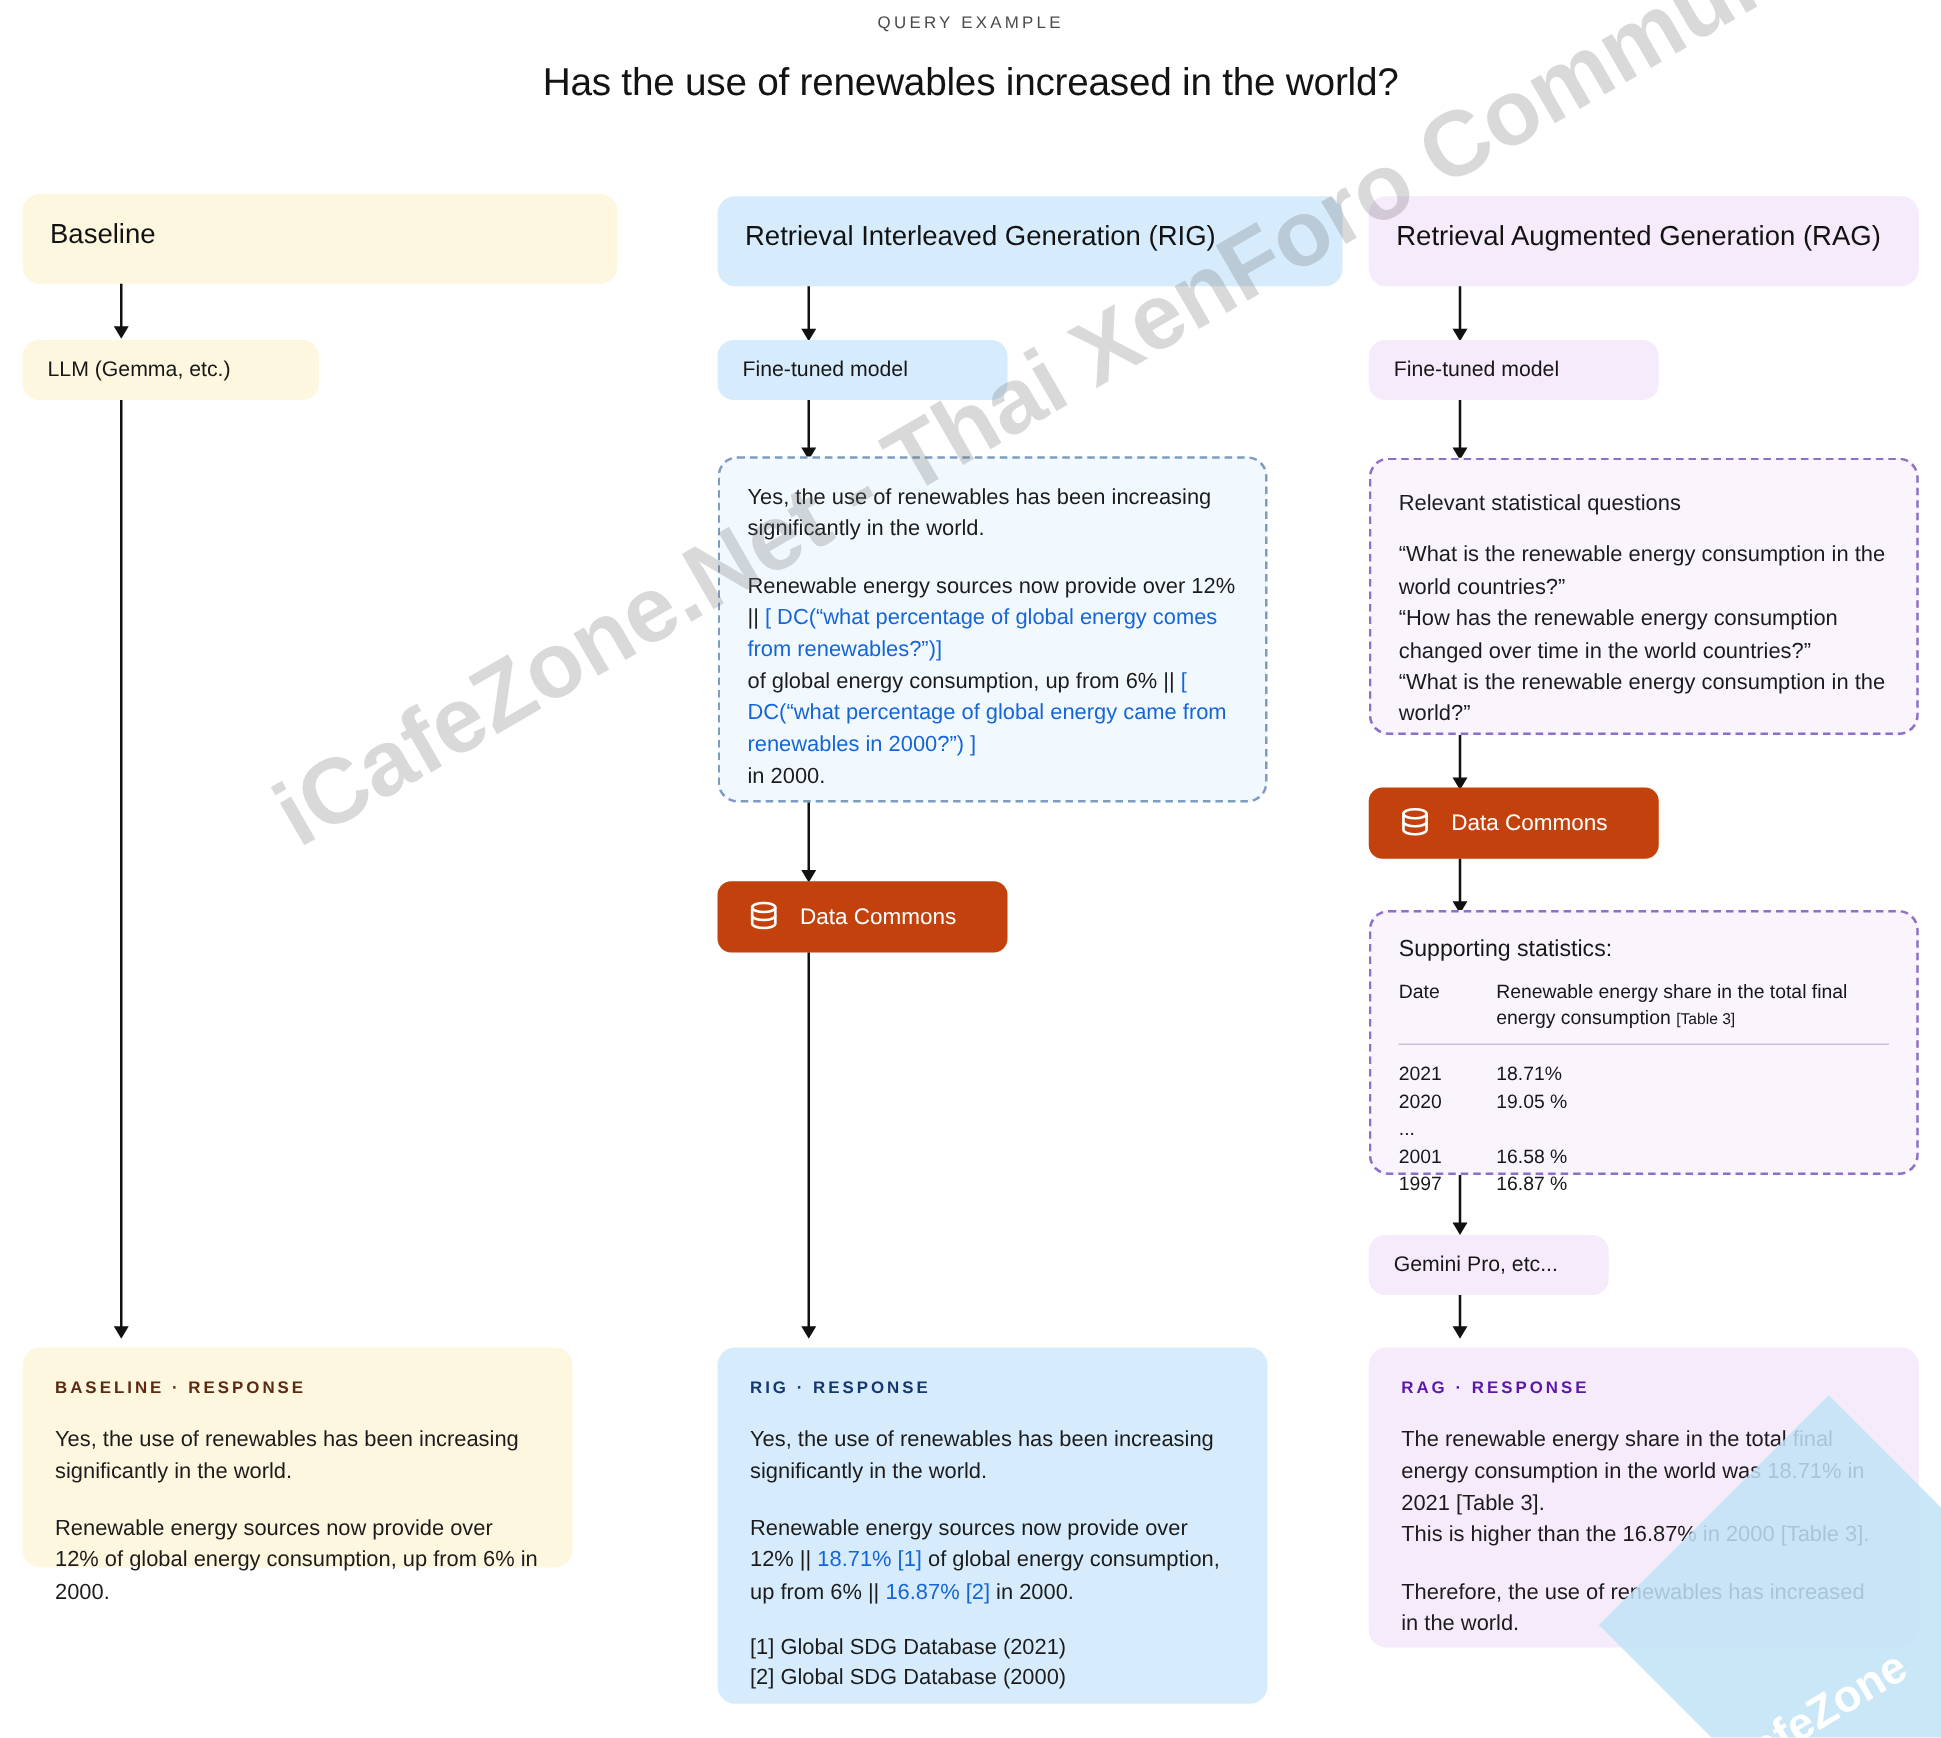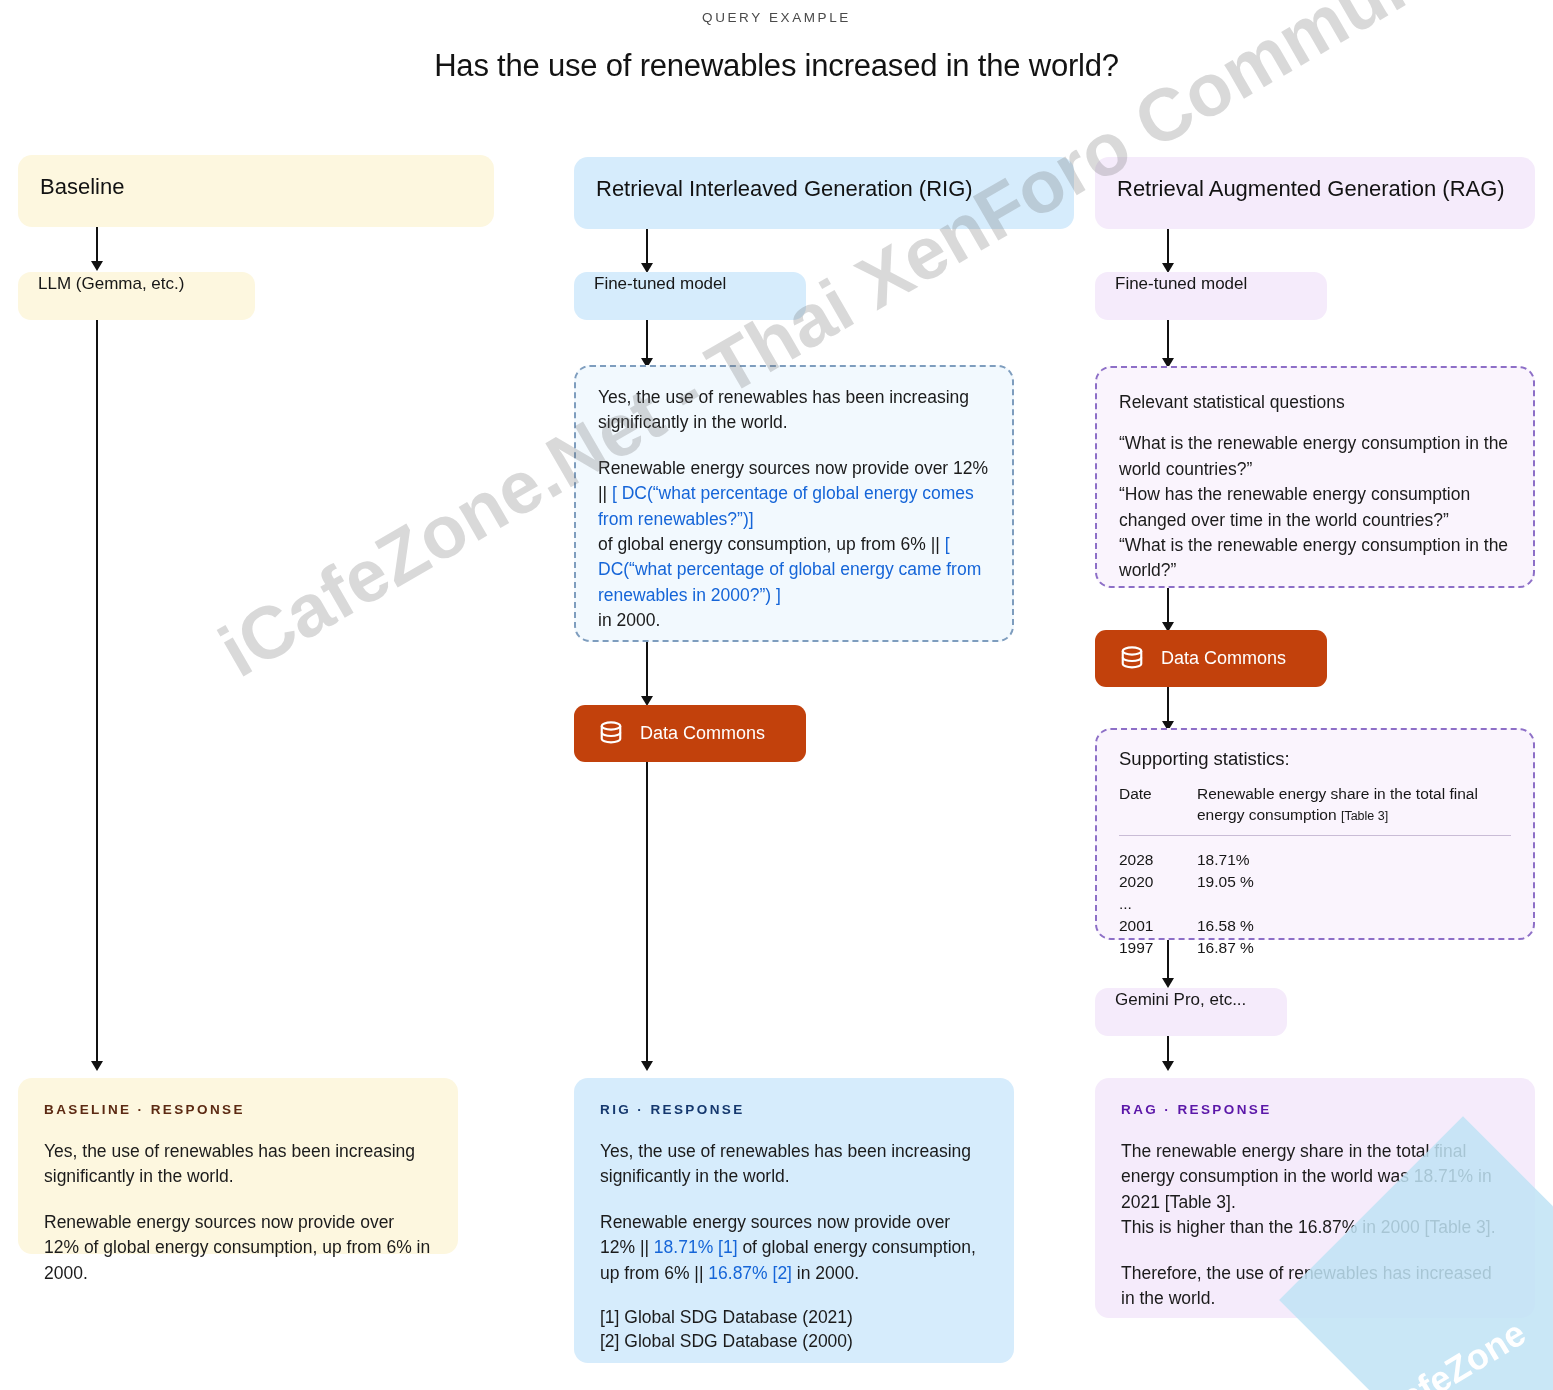--- a/index.html
+++ b/index.html
@@ -48,21 +48,21 @@
   }
   .hdr {
     font-size: 22px;
     line-height: 1.30;
     font-weight: 400;
     padding: 18px 22px 16px 22px;
     color: #121212;
   }
   .small-pill {
     font-size: 17px;
-    padding: 2px 20px;
+    padding: 14px 20px;
     border-radius: 13px;
     color: #171717;
     display: inline-block;
     white-space: nowrap;
   }
 
   .bg-cream   { background: #fdf7df; }
   .bg-blue    { background: #d6ecfc; }
   .bg-purple  { background: #f5ebfb; }
 
@@ -325,21 +325,21 @@
           <span>Renewable energy share in the total final energy consumption</span>
           <span class="tbl-ref">[Table 3]</span>
         </th>
       </tr>
       <tr class="ruler">
           <td colspan="2"></td>
         </tr>
     </thead>
     <tbody>
       <tr class="first-data">
-        <td>2028</td>
+        <td>2021</td>
         <td>18.71%</td>
       </tr>
       <tr>
         <td>2020</td>
         <td>19.05 %</td>
       </tr>
       <tr>
         <td>...</td>
         <td></td>
       </tr>

